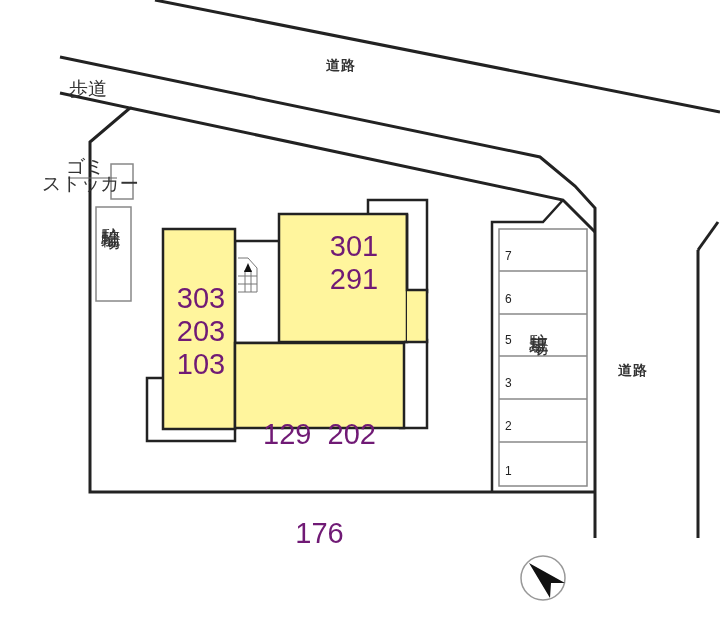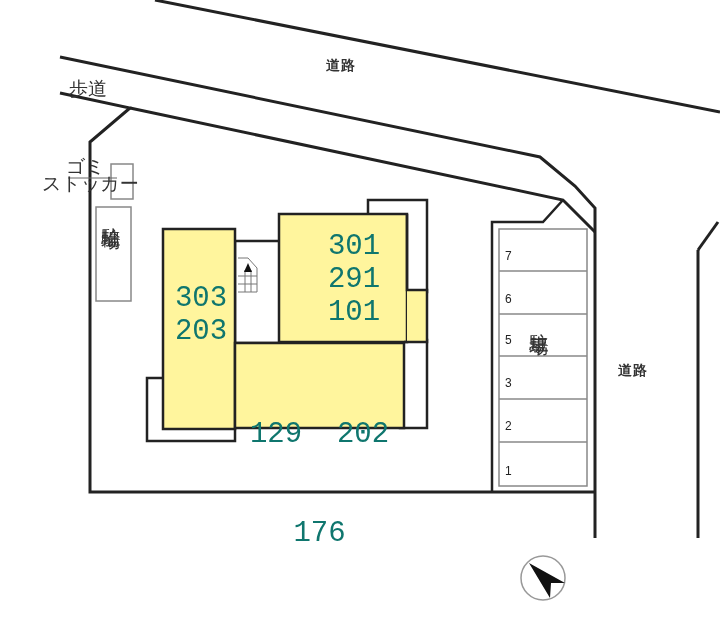--- a/index.html
+++ b/index.html
@@ -2,21 +2,21 @@
 <html><head>
 <meta charset="utf-8">
 <style>
   html, body { margin:0; padding:0; background:#ffffff; }
   body { width:720px; height:636px; overflow:hidden; position:relative; font-family:"DejaVu Sans", sans-serif; }
   svg { position:absolute; left:0; top:0; }
   .lbl { position:absolute; color:#333333; white-space:nowrap; line-height:1; }
   .road { font-size:14px; font-weight:bold; letter-spacing:1px; }
   .small { font-size:19px; }
   .vert { writing-mode:vertical-rl; font-size:19px; letter-spacing:2px; }
-  .unit { font-family:Liberation Mono, monospace; font-size:29px; color:#0f766e; text-align:center; line-height:33px; }
+  .unit { font-family:Liberation Sans, sans-serif; font-size:29px; color:#701a75; text-align:center; line-height:33px; }
   .slot { font-size:12px; color:#222; font-family:"Liberation Sans", sans-serif; }
 </style>
 </head>
 <body>
 
 <svg width="720" height="636" viewBox="0 0 720 636">
 
   <line x1="155" y1="0" x2="720" y2="112" stroke="#222" stroke-width="3"></line>
 
   <polyline points="60,57 540,157 575,186 595,208 595,538" fill="none" stroke="#222" stroke-width="3"></polyline>
@@ -70,25 +70,25 @@
 <div class="lbl road" style="left:618px;top:363px;">道路</div>
 <div class="lbl small" style="left:69px;top:79px;">歩道</div>
 <div class="lbl small" style="left:30px;top:157px;margin-left:36px;">ゴミ</div>
 <div class="lbl small" style="left:6px;top:174px;margin-left:36px;">ストッカー</div>
 <div class="lbl vert" style="left:102px;top:212px;">駐輪場</div>
 <div class="lbl vert" style="left:530px;top:318px;background:#fff;">駐車場</div>
 
 <div class="lbl unit" style="left:163px;top:282px;width:76px;">
   <div>303</div>
   <div>203</div>
+  <div>103</div>
 </div>
 <div class="lbl unit" style="left:279px;top:230px;width:150px;">
   <div>301</div>
   <div>291</div>
-  <div>101</div>
 </div>
 <div class="lbl unit" style="left:235px;top:352px;width:169px;white-space:pre;">
   <div>129  202</div>
   <div>176</div>
 </div>
 
 <div class="lbl slot" style="left:505px;top:250px;">7</div>
 <div class="lbl slot" style="left:505px;top:293px;">6</div>
 <div class="lbl slot" style="left:505px;top:334px;">5</div>
 <div class="lbl slot" style="left:505px;top:377px;">3</div>

